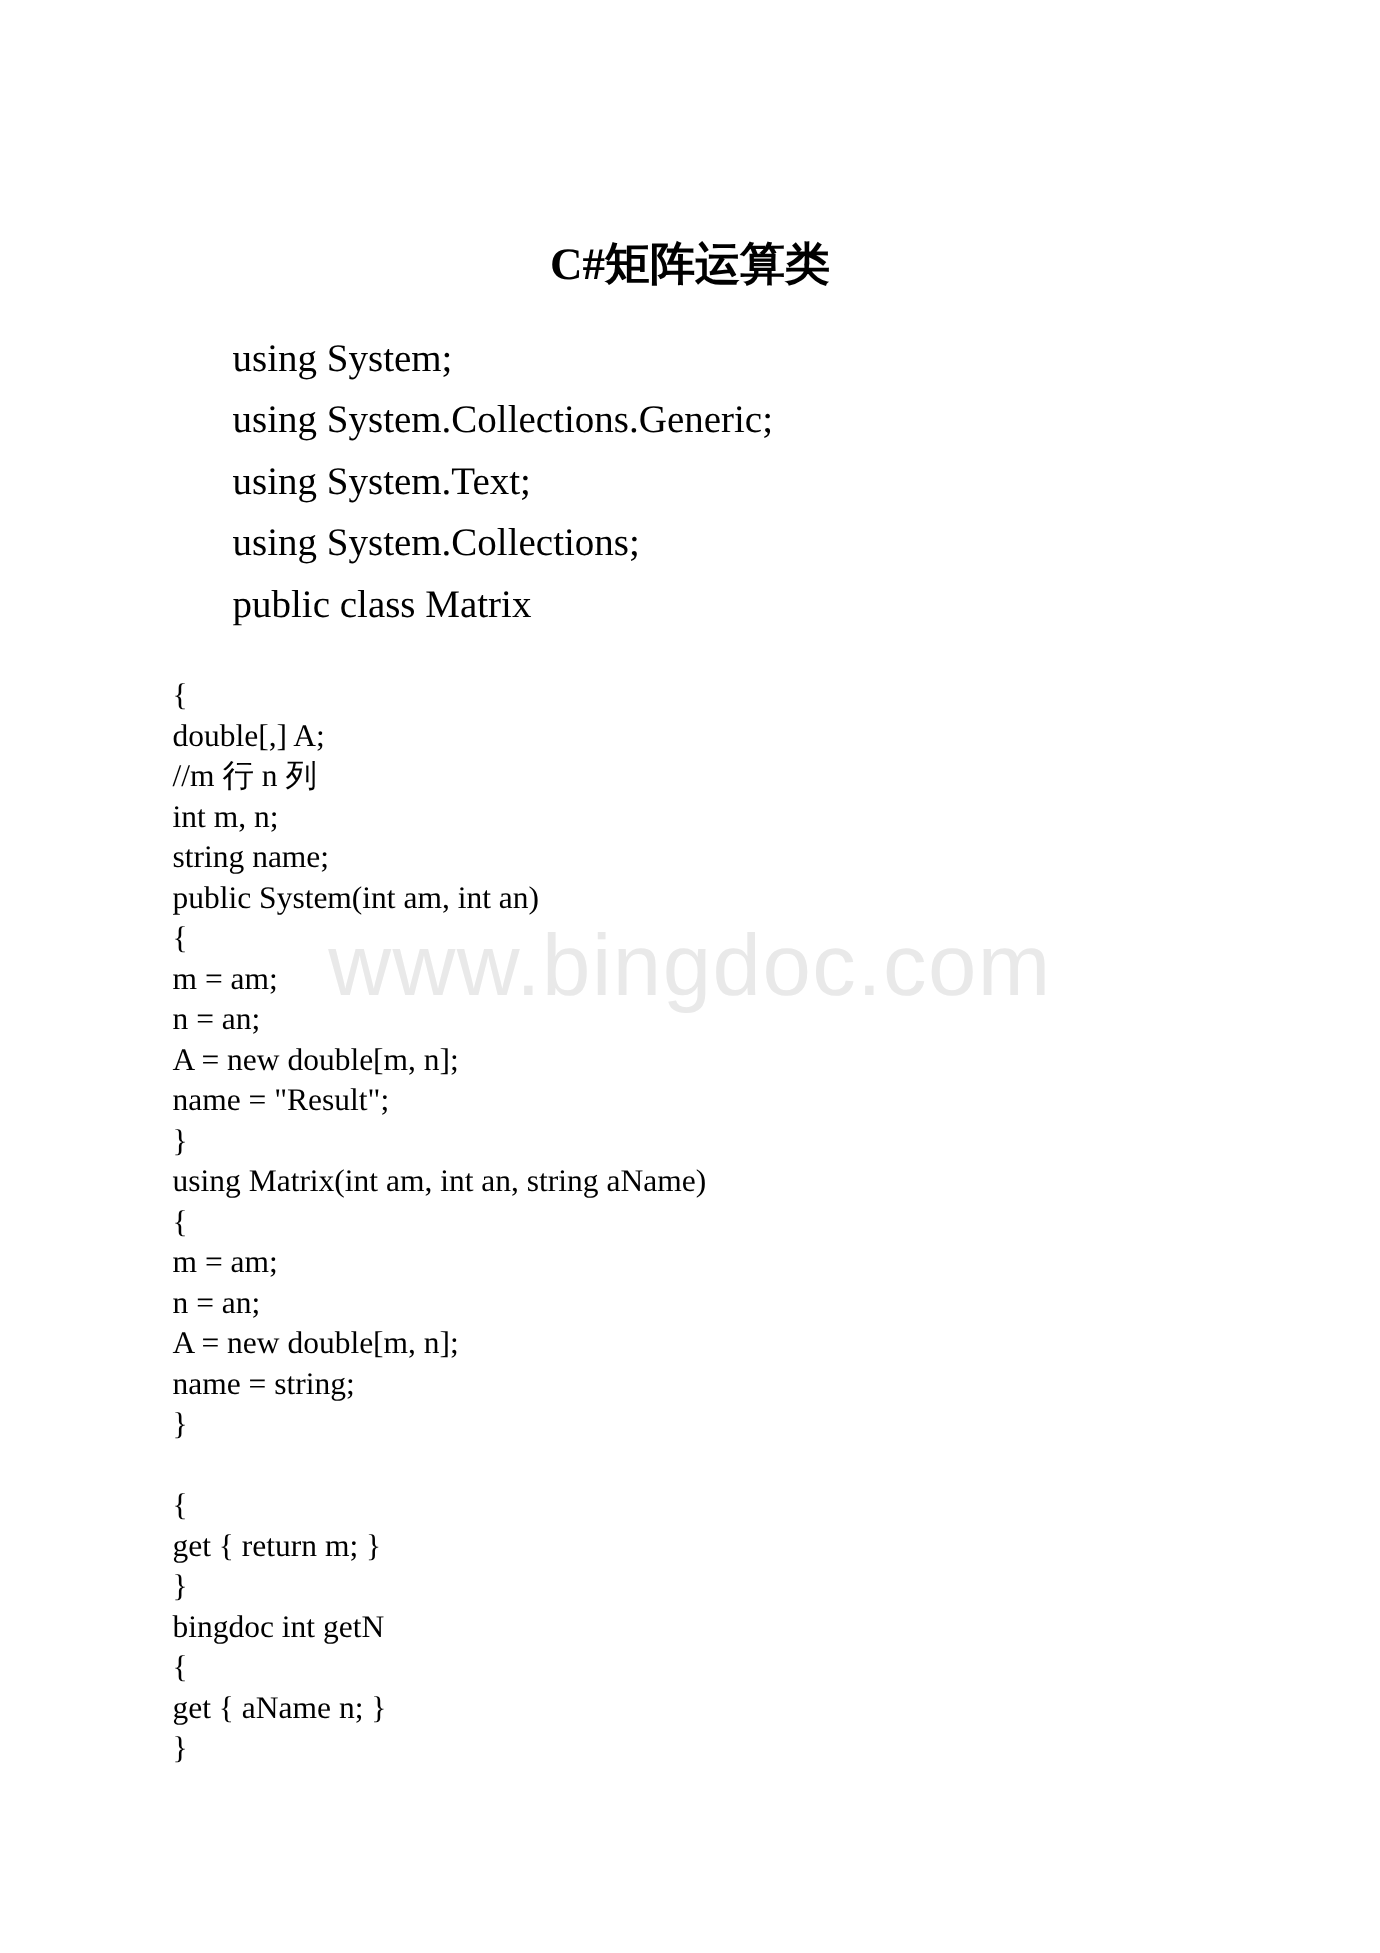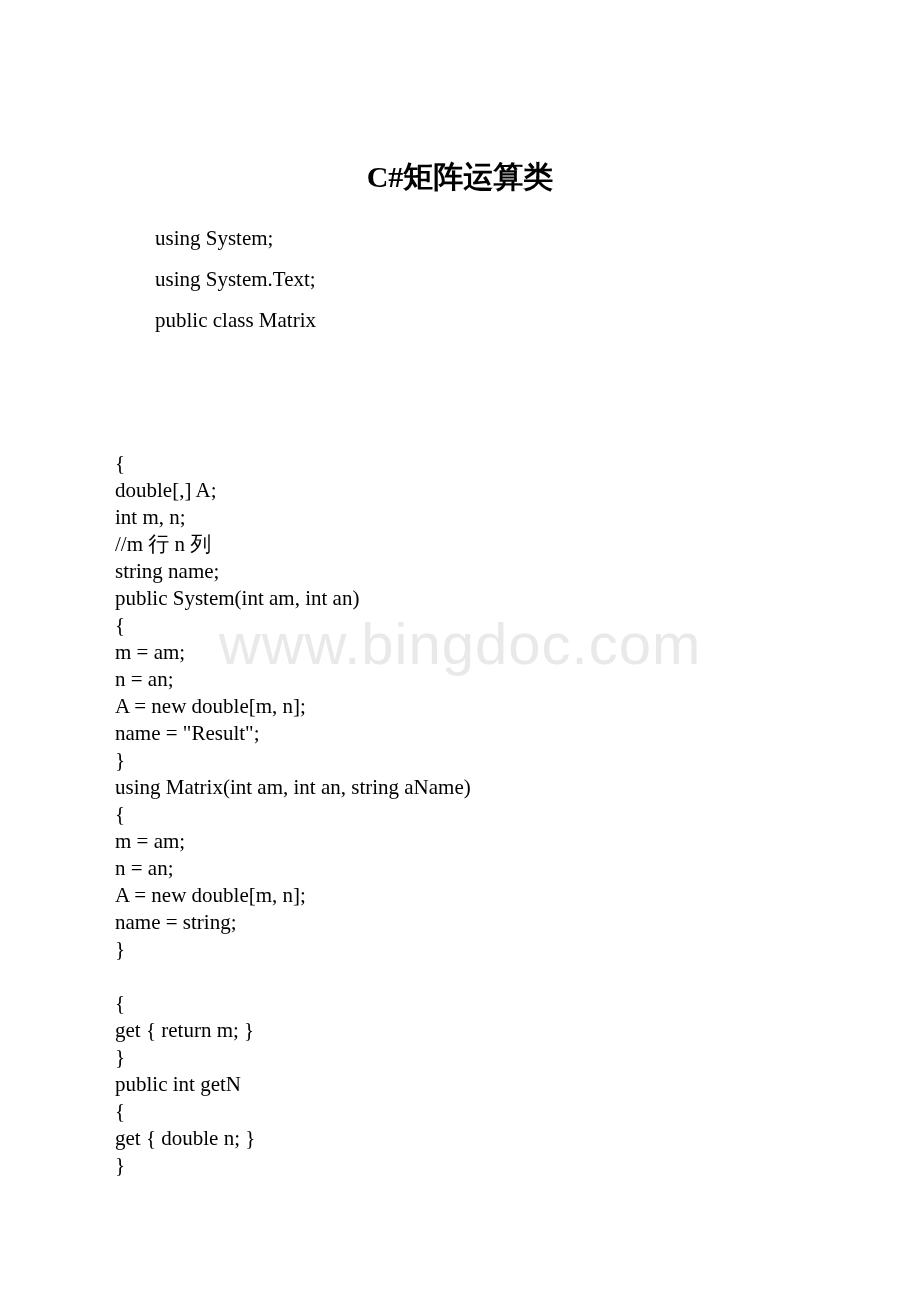--- a/index.html
+++ b/index.html
@@ -68,21 +68,21 @@
   }
 
   
   .block-loose {
     position: absolute;
     left: 155px;
     top: 206px;
     width: 700px;
   }
   .block-loose .code-line {
-    font-size: 21px;
+    font-size: 26px;
     line-height: 41px;
     height: 41px;
     white-space: pre;
   }
 
   
   .block-dense {
     position: absolute;
     left: 115px;
     top: 438px;
@@ -104,48 +104,50 @@
 <div class="page">
 
   <div class="watermark">www.bingdoc.com</div>
 
   <div class="content">
 
     <h1 class="doc-title">C#矩阵运算类</h1>
 
     <div class="block-loose">
         <div class="code-line">using System;</div>
+        <div class="code-line">using System.Collections.Generic;</div>
         <div class="code-line">using System.Text;</div>
+        <div class="code-line">using System.Collections;</div>
         <div class="code-line">public class Matrix</div>
       </div>
 
     <div class="block-dense">
         <div class="code-line">{</div>
         <div class="code-line">double[,] A;</div>
+        <div class="code-line">//m 行 n 列</div>
         <div class="code-line">int m, n;</div>
-        <div class="code-line">//m 行 n 列</div>
         <div class="code-line">string name;</div>
         <div class="code-line">public System(int am, int an)</div>
         <div class="code-line">{</div>
         <div class="code-line">m = am;</div>
         <div class="code-line">n = an;</div>
         <div class="code-line">A = new double[m, n];</div>
         <div class="code-line">name = "Result";</div>
         <div class="code-line">}</div>
         <div class="code-line">using Matrix(int am, int an, string aName)</div>
         <div class="code-line">{</div>
         <div class="code-line">m = am;</div>
         <div class="code-line">n = an;</div>
         <div class="code-line">A = new double[m, n];</div>
         <div class="code-line">name = string;</div>
         <div class="code-line">}</div>
         <div class="code-line blank">&nbsp;</div>
         <div class="code-line">{</div>
         <div class="code-line">get { return m; }</div>
         <div class="code-line">}</div>
-        <div class="code-line">public int getN</div>
+        <div class="code-line">bingdoc int getN</div>
         <div class="code-line">{</div>
-        <div class="code-line">get { double n; }</div>
+        <div class="code-line">get { aName n; }</div>
         <div class="code-line">}</div>
       </div>
 
   </div>
 </div>
 
 </body></html>

